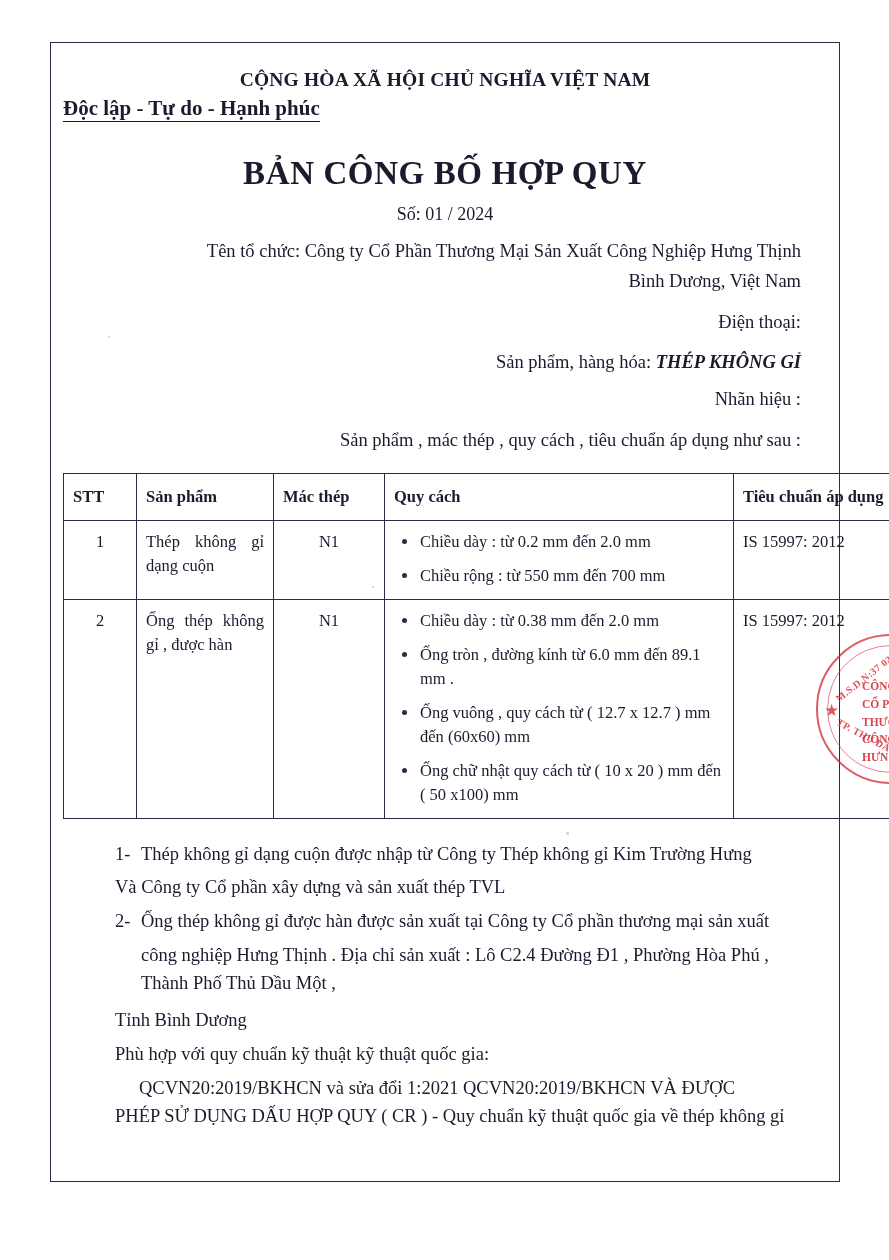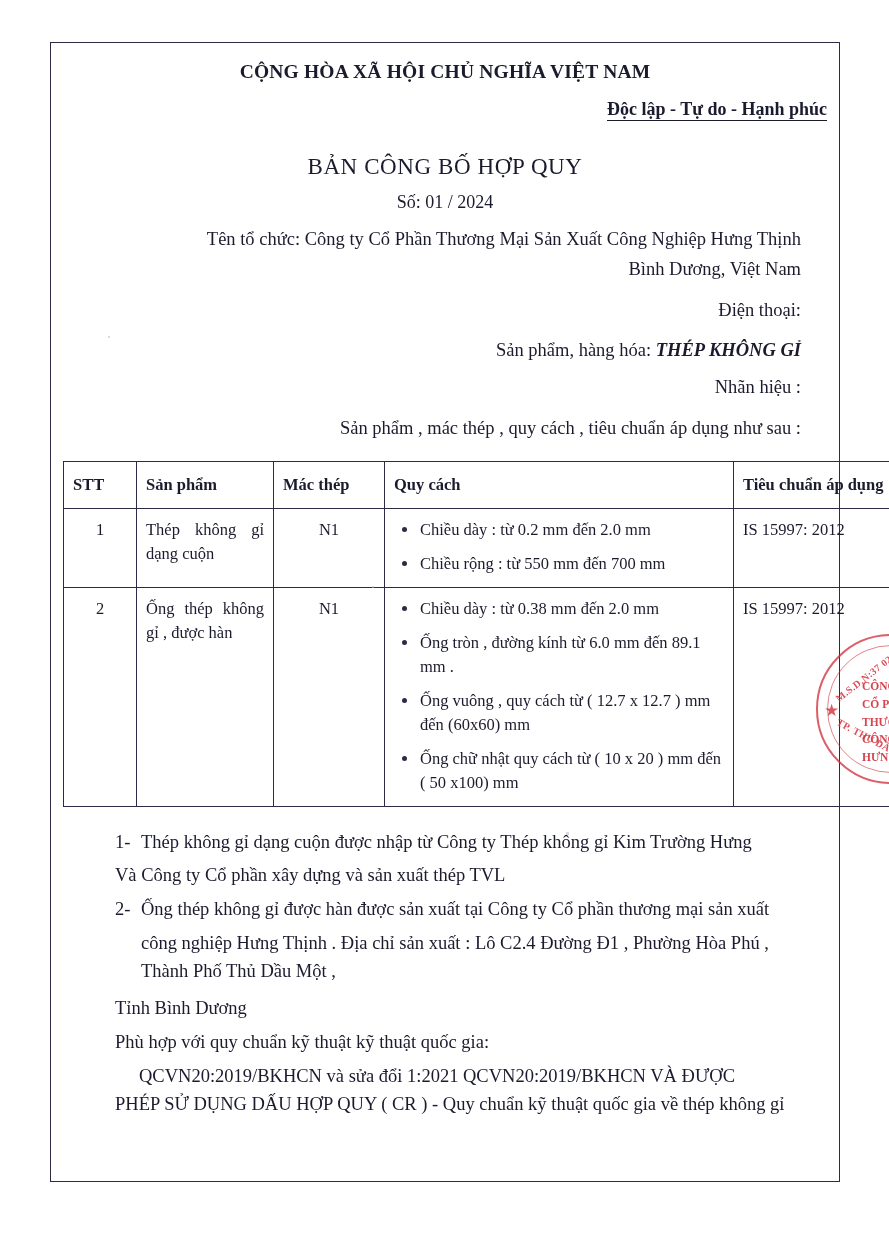--- a/index.html
+++ b/index.html
@@ -25,46 +25,46 @@
     height: 1140px;
     border: 1.5px solid #2b2b45;
     box-sizing: border-box;
     background: #fff;
   }
 
   .content {
     position: absolute;
     left: 12px;
     right: 12px;
-    top: 4px;
+    top: 12px;
   }
 
   
   .nation-title {
     text-align: center;
     font-weight: bold;
     font-size: 19.5px;
     letter-spacing: 0.2px;
     margin-top: 14px;
   }
   .nation-sub {
-    text-align: right;
-    font-weight: bold;
-    font-size: 18px;
-    margin-top: 16px;
+    text-align: left;
+    font-weight: bold;
+    font-size: 21px;
+    margin-top: 5px;
   }
   .nation-sub span {
     border-bottom: 1.4px solid #1b1b2e;
     padding-bottom: 1px;
   }
 
   .doc-title {
     text-align: center;
-    font-weight: normal;
-    font-size: 23px;
+    font-weight: bold;
+    font-size: 33px;
     letter-spacing: 0.6px;
     margin-top: 34px;
   }
   .doc-number {
     text-align: center;
     font-size: 18px;
     margin-top: 12px;
   }
 
   

